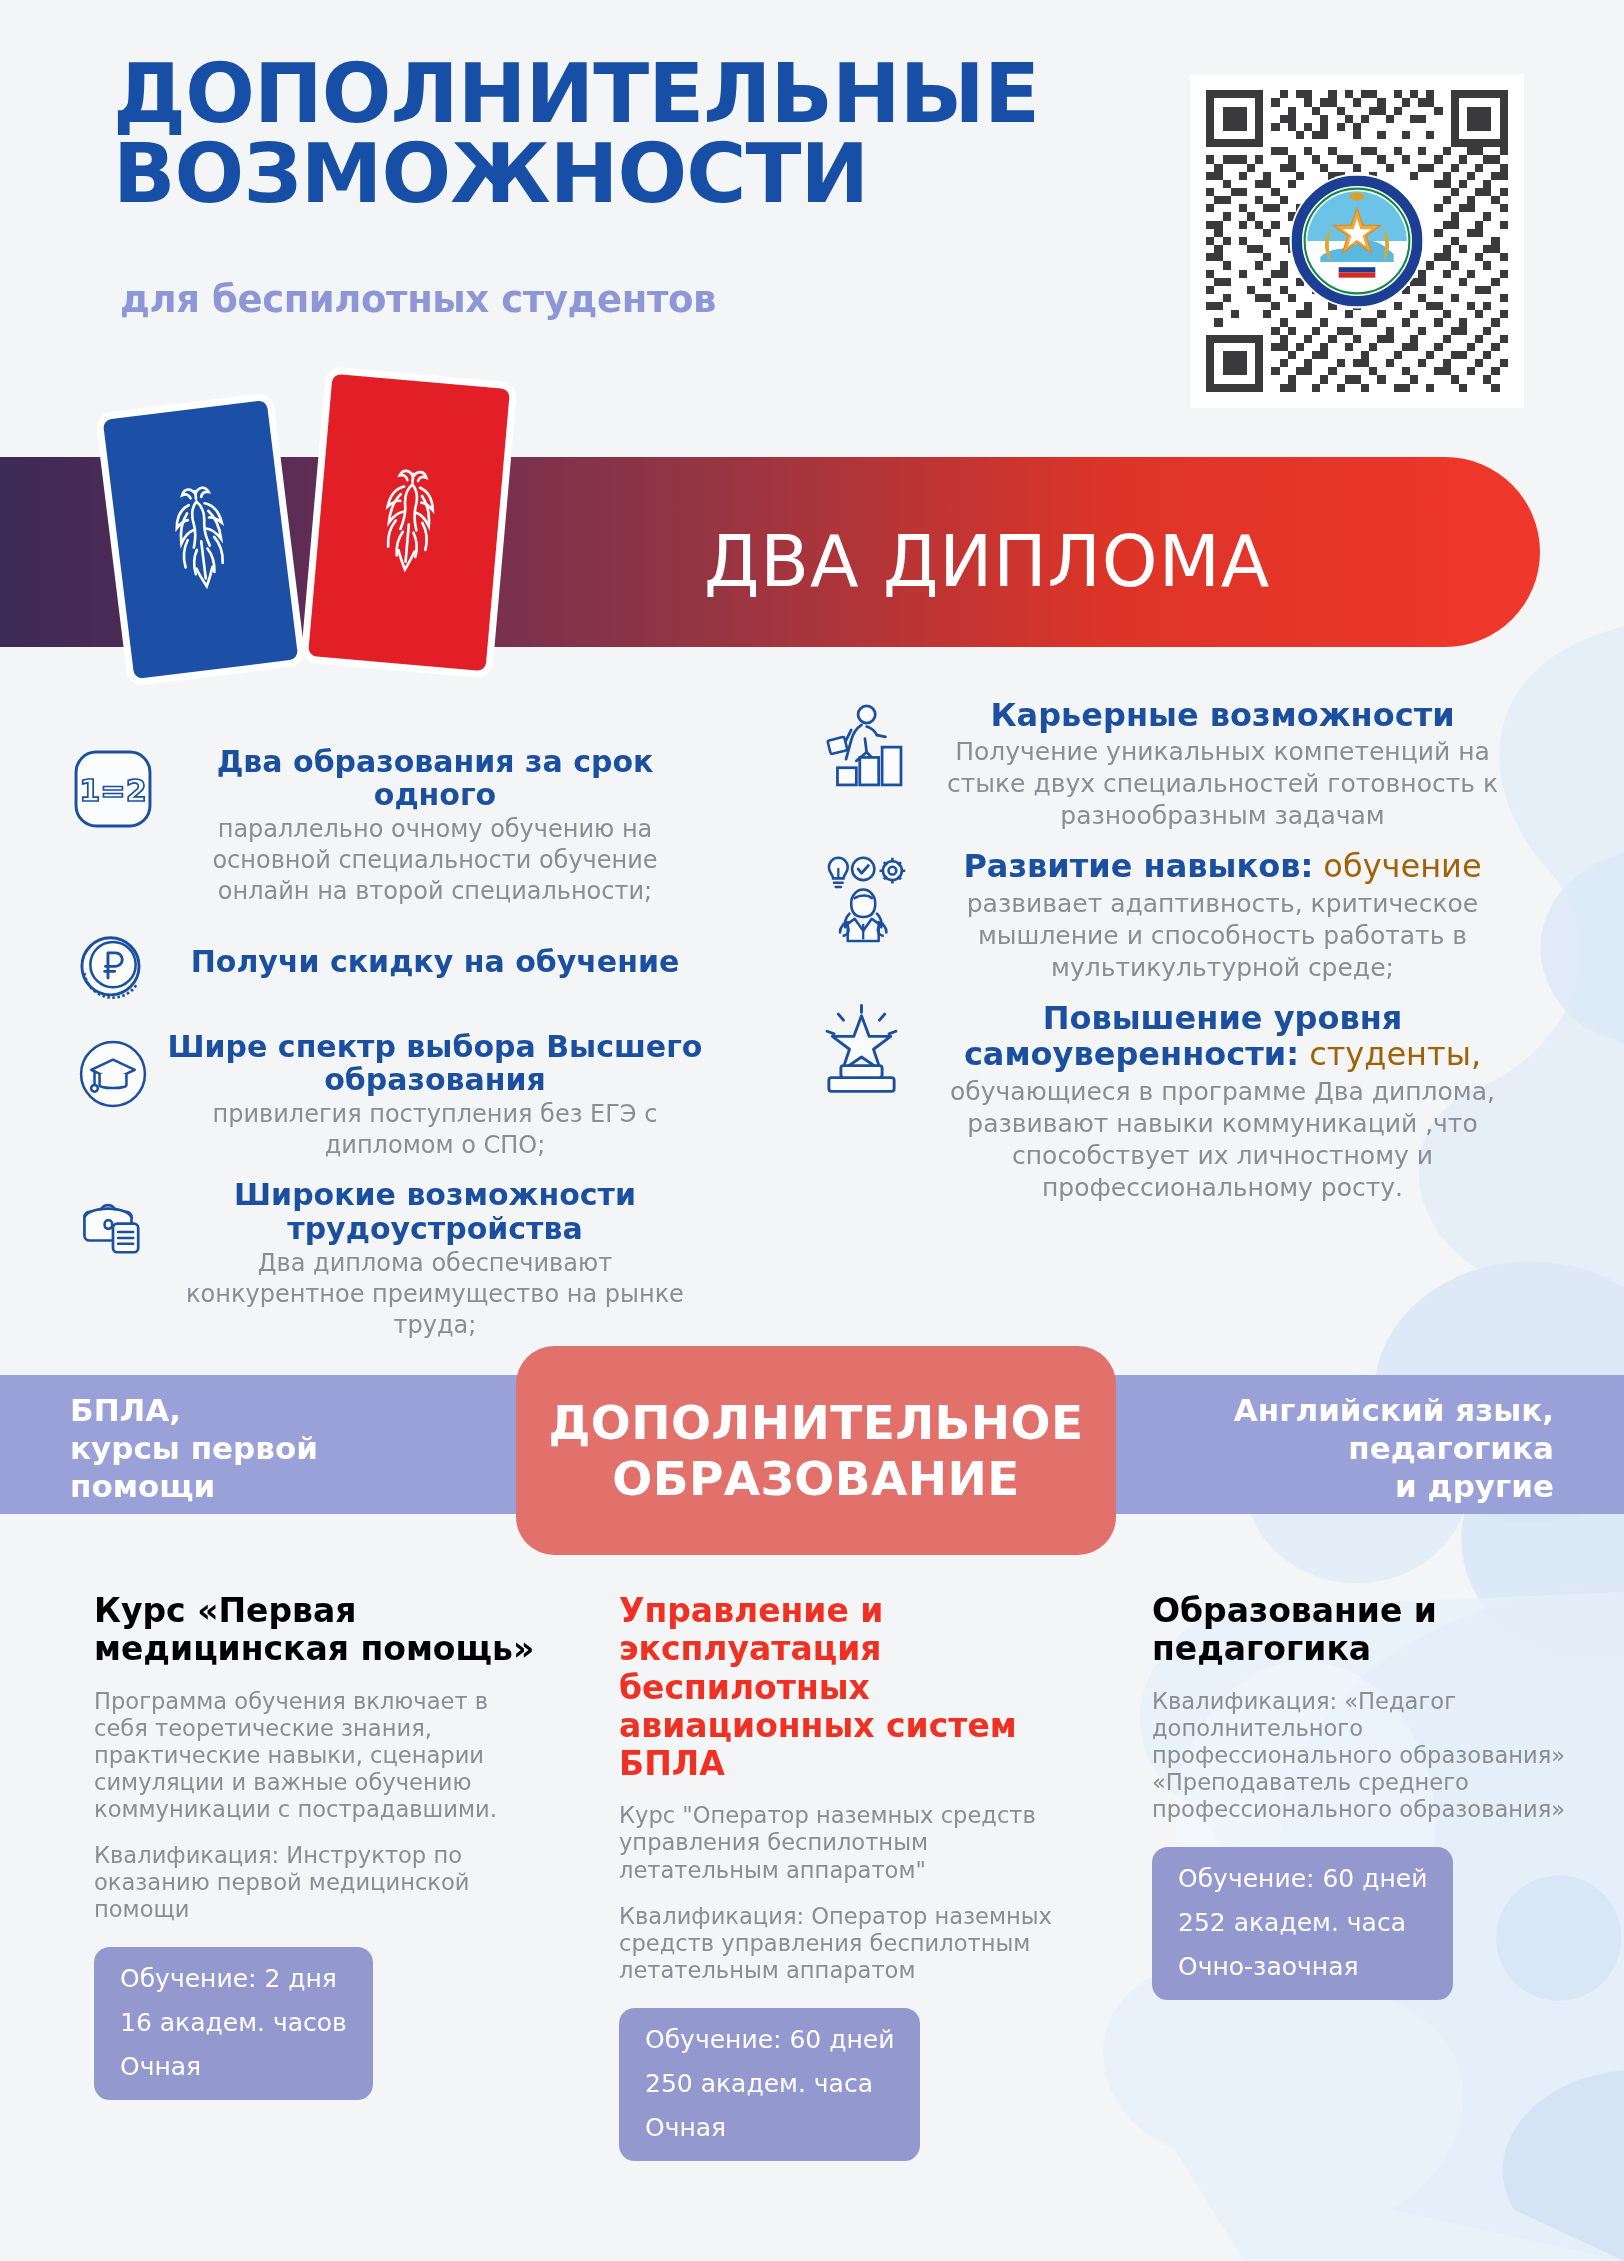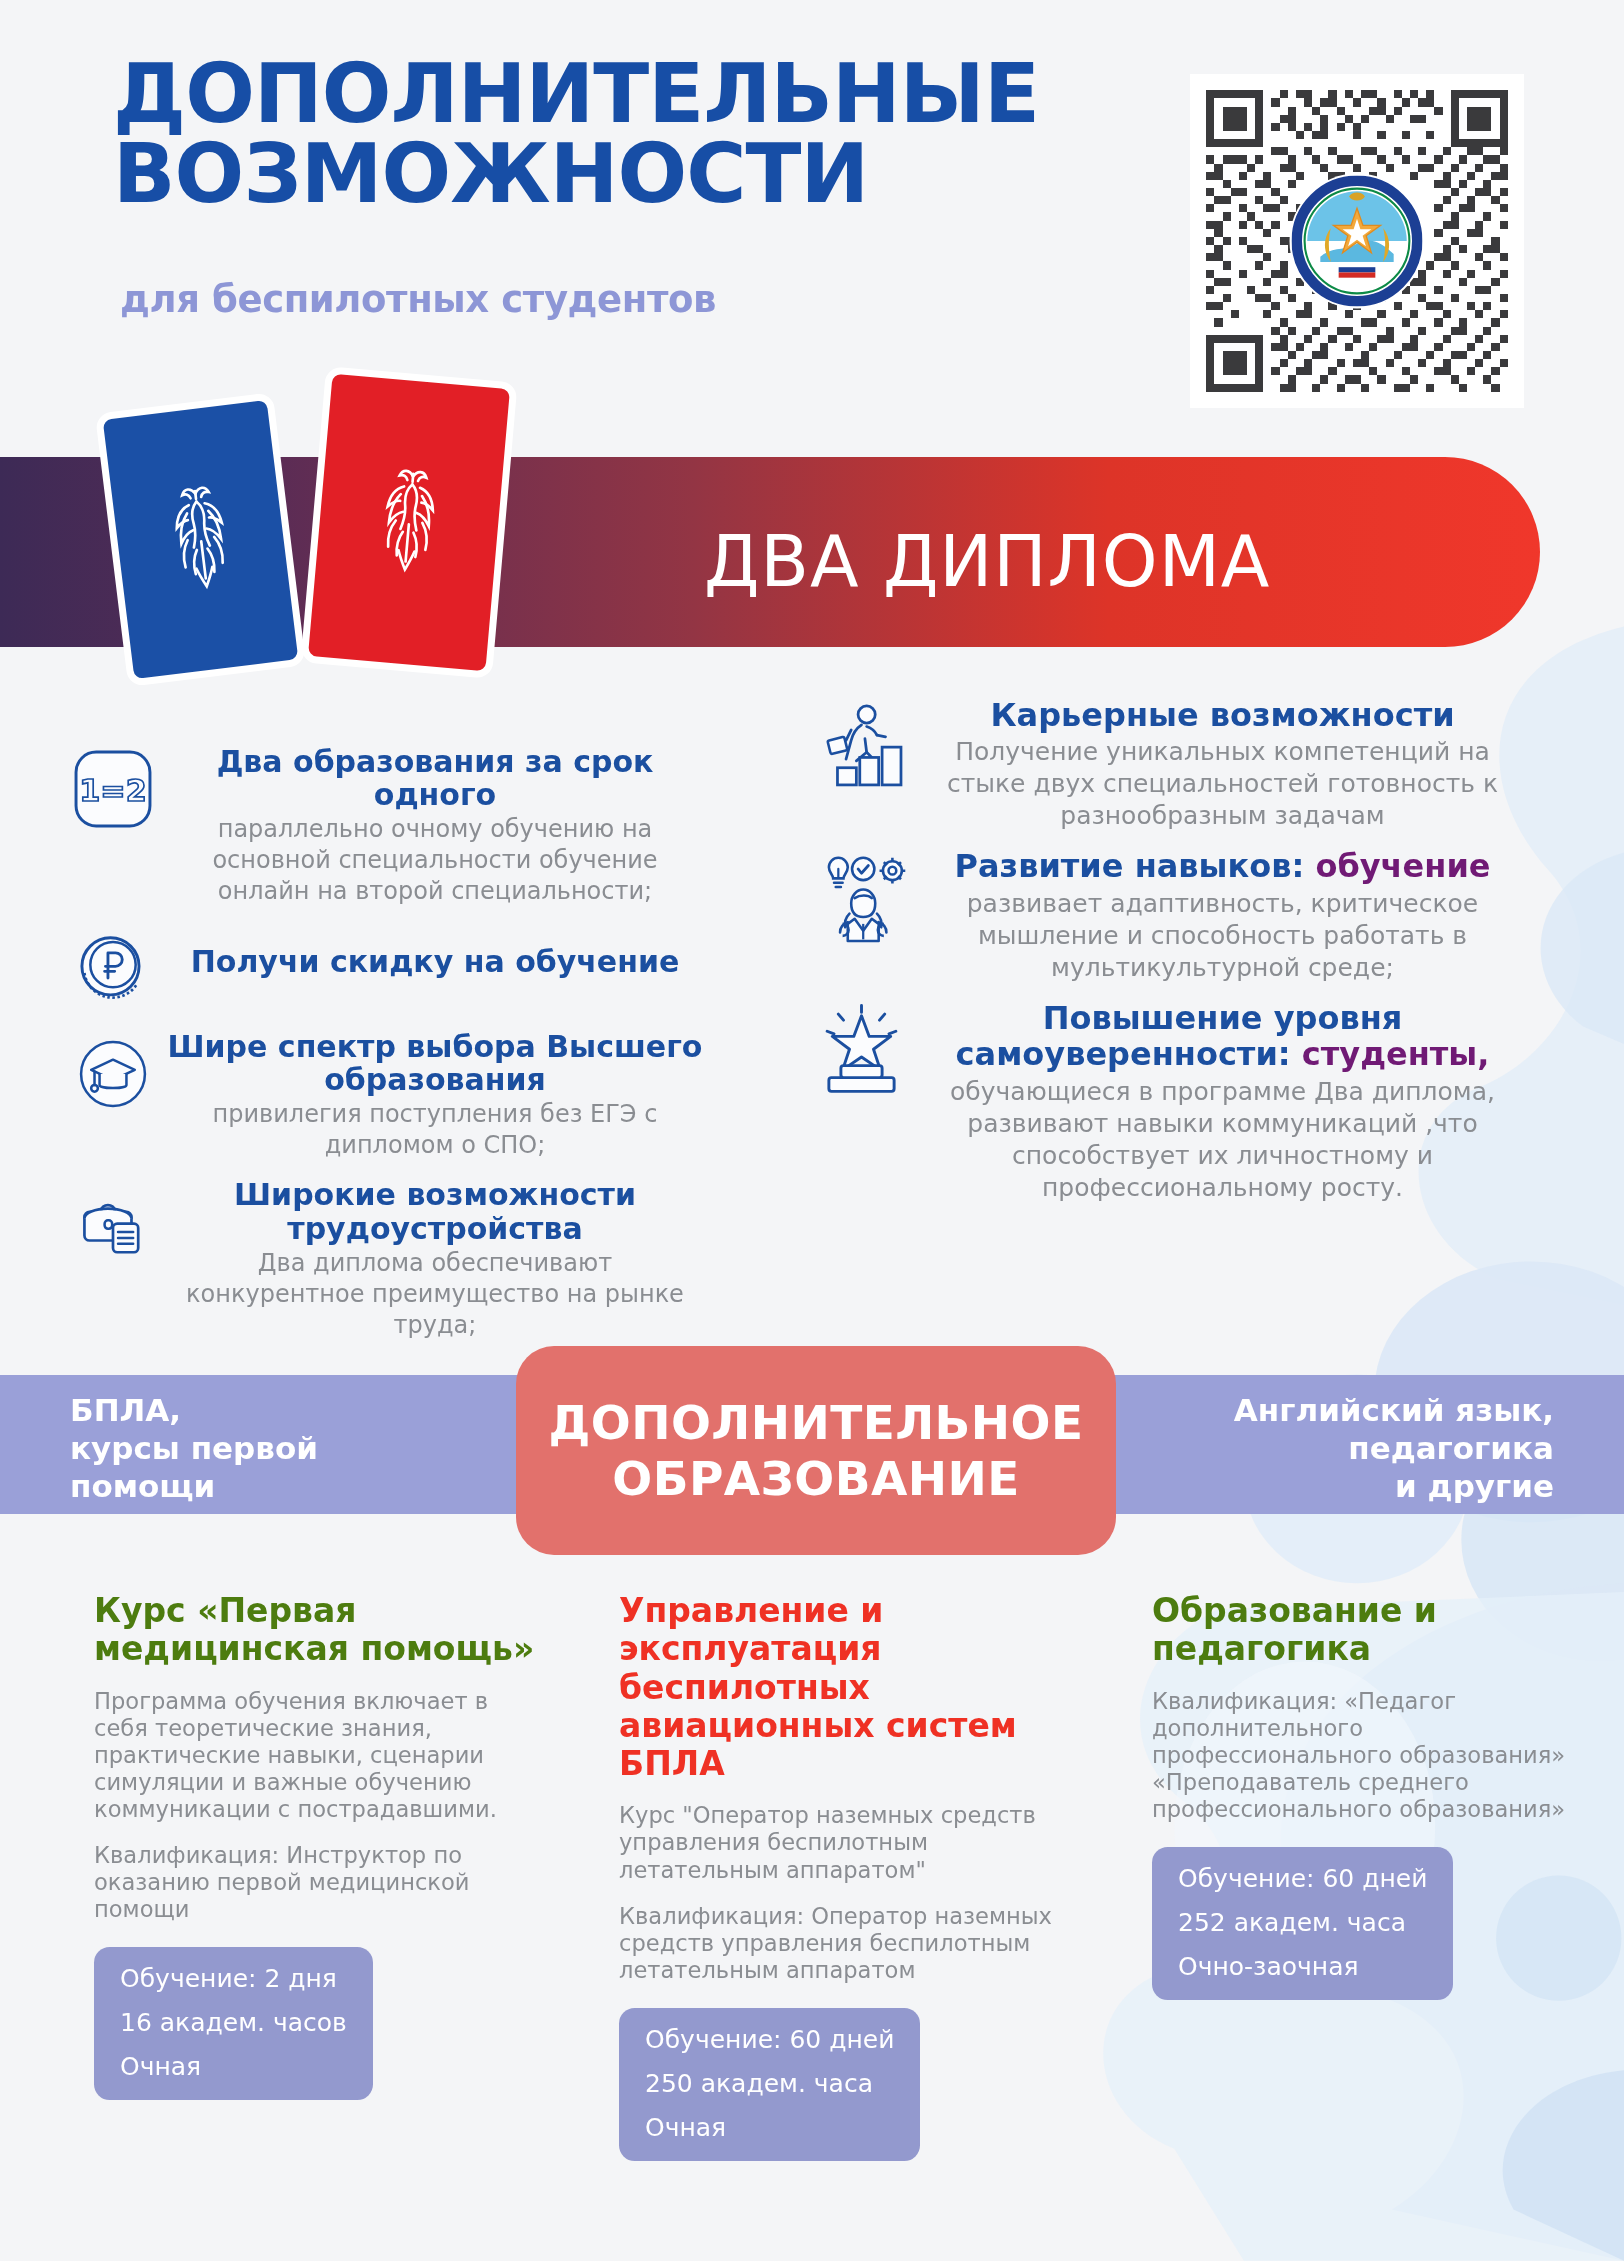--- a/index.html
+++ b/index.html
@@ -72,21 +72,21 @@
   .col-left{left:61px;width:644px;margin-top:47px;}
   .col-right{left:796px;width:722px;}
   .feat{display:flex;align-items:flex-start;margin-bottom:15.7px;}
   .feat-icon{flex:0 0 auto;width:104px;height:97px;display:flex;align-items:flex-start;justify-content:center;padding-top:3.5px;}
   .feat-icon svg{display:block;}
   .feat-body{flex:1 1 auto;padding-top:1.7px;text-align:center;}
   .feat-h{
     font-size:30px;font-weight:bold;color:#1b4fa0;line-height:1.12;
     font-family:"DejaVu Sans","Liberation Sans",sans-serif;
   }
-  .feat-h .inline-sub{font-weight:bold;color:#701a75;}
+  .feat-h .inline-sub{font-weight:normal;color:#a16207;}
   .feat-p{
     font-size:24px;color:#8a8d92;line-height:1.28;margin-top:2.6px;
     font-family:"DejaVu Sans","Liberation Sans",sans-serif;
   }
   .col-right .feat-h{font-size:32px;}
   .col-right .feat-p{font-size:25px;}
   .col-right .feat-icon{width:131px;height:104px;}
 
   
   .band{
@@ -115,21 +115,21 @@
     font-family:"DejaVu Sans","Liberation Sans",sans-serif;
   }
 
   
   .courses{position:absolute;left:0;top:1592px;width:1624px;height:644px;z-index:5;}
   .course{position:absolute;top:0;}
   .c1{left:94px;width:452px;}
   .c2{left:619px;width:444px;}
   .c3{left:1144px;width:426px;margin-left:8px;}
   .c-title{
-    font-size:33px;font-weight:bold;color:#4d7c0f;line-height:1.16;
+    font-size:33px;font-weight:bold;color:#000000;line-height:1.16;
     font-family:"DejaVu Sans","Liberation Sans",sans-serif;
   }
   .c2 .c-title{color:#ef3124;}
   .c-p{
     font-size:22.6px;color:#8a8d92;line-height:1.2;margin-top:19px;
     font-family:"DejaVu Sans","Liberation Sans",sans-serif;
   }
   .c-badge{
     margin-top:24px;display:inline-block;
     background:#9399ce;border-radius:15.7px;

